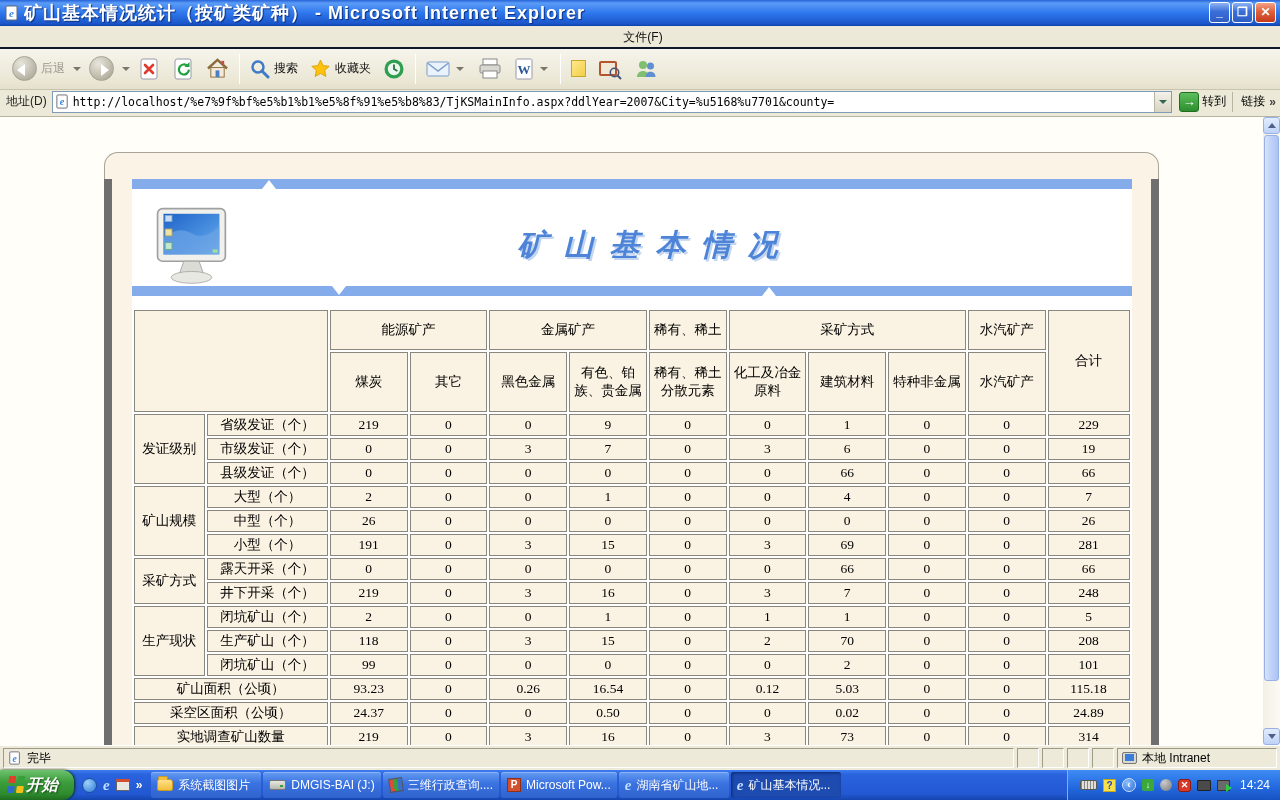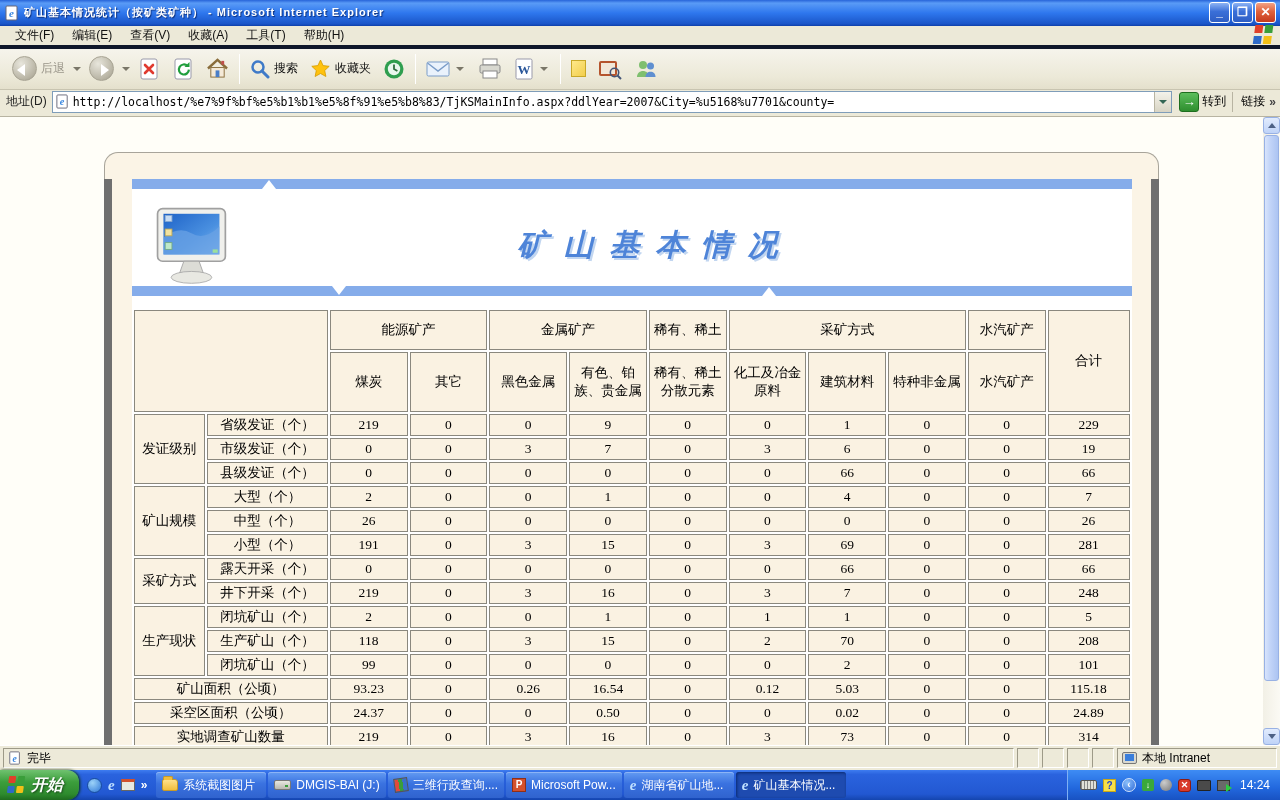--- a/index.html
+++ b/index.html
@@ -5,31 +5,31 @@
   * { box-sizing: border-box; margin: 0; padding: 0; }
   html,body { width:1280px; height:800px; overflow:hidden; }
   body { font-family:"Liberation Sans", sans-serif; font-size:12px; background:#ECE9D8; }
 
   .window { display:flex; flex-direction:column; width:1280px; height:800px; }
 
   
   .titlebar { height:26px; display:flex; align-items:center; padding:0 4px;
     background:linear-gradient(180deg,#2764D9 0%,#5A9BF6 12%,#2E77EE 50%,#1A55C8 92%,#0E3FA9 100%); }
   .titlebar .app-icon16 { width:16px; height:16px; margin-right:4px; }
-  .title-text { color:#fff; font-weight:bold; font-size:11px; letter-spacing:1px;
+  .title-text { color:#fff; font-weight:bold; font-size:18px; letter-spacing:1px;
     text-shadow:1px 1px 1px #0A2E7C; flex:1; white-space:nowrap; overflow:hidden; }
   .winbtns { display:flex; gap:2px; }
   .winbtn { width:21px; height:21px; border:1px solid #fff; border-radius:3px; color:#fff;
     font-size:12px; line-height:18px; text-align:center; font-weight:bold;
     background:linear-gradient(180deg,#8DB3F4,#3A6FD8 45%,#2E5EC4); }
   .winbtn.close { background:linear-gradient(180deg,#F2A285,#E0623C 45%,#C53A1C); }
 
   
   .menubar { height:23px; background:#ECE9D8; display:flex; align-items:center;
-    border-bottom:4px solid #0f172a; padding-left:6px; }
+    border-bottom:2px solid #0f172a; padding-left:6px;flex-direction:column; }
   .menu-item { padding:3px 9px; color:#111; }
   .menubar .spacer { flex:1; }
   .winflag { width:20px; height:20px; margin-right:6px; display:grid; grid-template-columns:8px 8px;
     grid-gap:2px; transform:skewX(-8deg); }
   .winflag i { display:block; height:8px; }
 
   
   .toolbar { height:41px; background:linear-gradient(180deg,#F6F4EC,#ECE9D8 70%,#E4E0CC);
     display:flex; align-items:center; padding:0 6px; border-bottom:1px solid #C8C4B0; }
   .tbtn { display:flex; align-items:center; gap:4px; padding:2px 5px; height:36px; border:1px solid transparent; border-radius:3px; }
@@ -109,21 +109,21 @@
   .status-left { flex:1; display:flex; align-items:center; gap:5px; border:1px solid; border-color:#9D9A88 #fff #fff #9D9A88; height:20px; padding:0 4px; }
   .status-pane { width:22px; height:20px; border:1px solid; border-color:#9D9A88 #fff #fff #9D9A88; margin-left:3px; }
   .status-zone { width:160px; height:20px; border:1px solid; border-color:#9D9A88 #fff #fff #9D9A88; margin-left:3px;
     display:flex; align-items:center; gap:5px; padding:0 4px; }
   .mini-monitor { width:15px; height:12px; background:#D8D8D0; border:1px solid #777; border-radius:2px; position:relative; }
   .mini-monitor::before { content:""; position:absolute; inset:1px 2px 2px 2px; background:#3A7EDB; }
 
   
   .taskbar { height:30px; display:flex; align-items:stretch;
     background:linear-gradient(180deg,#3E7CF0,#2A63DE 15%,#2258D2 80%,#1445AF); }
-  .start-btn { display:flex; align-items:center; gap:5px; padding:0 16px 0 8px; border-radius:0 12px 12px 0;
+  .start-btn { display:flex; align-items:center; padding:0 16px 0 8px; border-radius:0 12px 12px 0;
     background:linear-gradient(180deg,#6FC26F,#3C9E3C 40%,#2E8B2E 80%,#1F6B1F); box-shadow:1px 0 3px #0A2E0A;
     color:#fff; font-style:italic; font-weight:bold; font-size:16px; text-shadow:1px 1px 2px #1A4A1A; }
   .startflag { width:18px; height:18px; display:grid; grid-template-columns:7px 7px; grid-gap:2px; transform:skewX(-8deg); }
   .startflag i { display:block; height:7px; border-radius:1px; }
   .quick { display:flex; align-items:center; gap:6px; padding:0 8px; }
   .quick .more { color:#fff; font-weight:bold; }
   .task-btn { display:flex; align-items:center; gap:5px; margin:2px 1px; padding:0 6px; border-radius:3px; max-width:150px; min-width:110px;
     background:linear-gradient(180deg,#639BF2,#3A72E0 45%,#3063CE); box-shadow:inset 0 1px 0 #8CB4F6; color:#fff; }
   .task-btn .tlabel { white-space:nowrap; overflow:hidden; font-size:12px; }
   .task-btn.active { background:#1E4BB0; box-shadow:inset 1px 1px 3px #0A2A70; }

